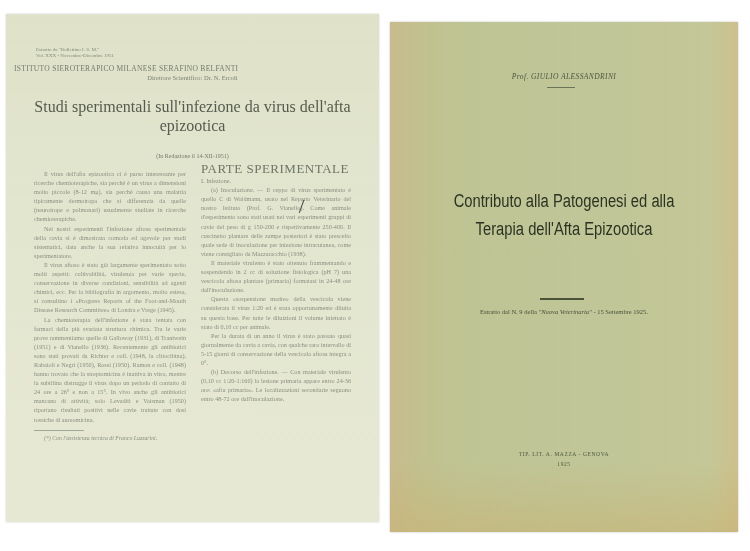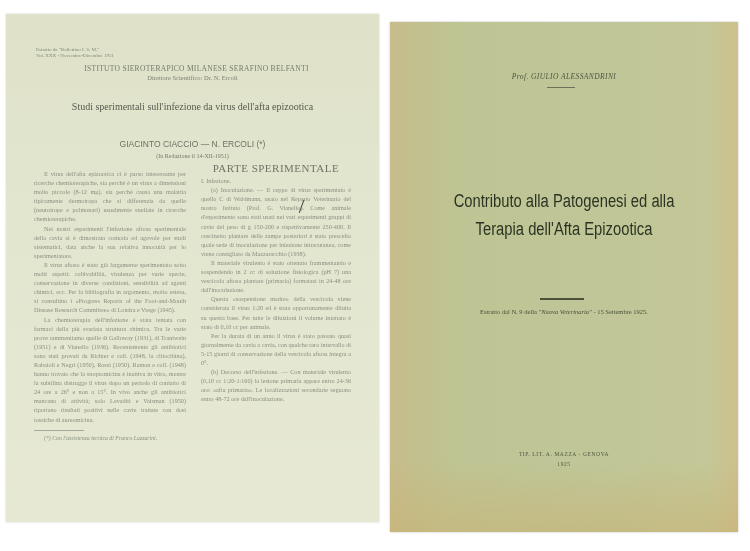--- a/index.html
+++ b/index.html
@@ -7,30 +7,30 @@
       font-family:"Liberation Serif", serif; }
     .doc-left { position:absolute; left:6px; top:14px; width:373px; height:508px;
       background:linear-gradient(180deg,#dfe2c8 0%,#e3e6cf 40%,#e6e8d3 100%);
       box-shadow:0 0 2px rgba(0,0,0,0.18); color:#6f7566; }
     .doc-right { position:absolute; left:390px; top:22px; width:348px; height:510px;
       background:linear-gradient(90deg,#c8bb8c 0%,#c2c08e 8%,#bfc494 20%,#c0c698 60%,#c4c797 92%,#cdc08c 100%);
       box-shadow:0 0 2px rgba(0,0,0,0.25); color:#3e4a2f; }
     .doc-right::after { content:""; position:absolute; left:0; right:0; bottom:0; height:70px;
       background:linear-gradient(180deg,rgba(200,180,120,0) 0%,rgba(200,178,115,0.55) 100%); }
     .extract { position:absolute; left:30px; top:33px; font-size:5px; line-height:6px; color:#838a78; }
-    .institute { position:absolute; left:8px; right:0; top:50px; text-align:center; font-size:7.5px; letter-spacing:0.3px; color:#747a6b; }
+    .institute { position:absolute; left:8px; right:0; top:50px; font-size:7.5px; letter-spacing:0.3px; color:#747a6b; }
     .director { position:absolute; left:0; right:0; top:60px; text-align:center; font-size:6.5px; color:#7b8172; }
-    .title-l { position:absolute; left:20px; right:20px; top:83px; text-align:center; font-size:10px; line-height:19px; color:#555b4f; }
+    .title-l { position:absolute; left:20px; right:20px; top:83px; text-align:center; font-size:16px; line-height:19px; color:#555b4f; }
     .authors { position:absolute; left:0; right:0; top:125px; text-align:center; font-family:"Liberation Sans", sans-serif; font-size:8.5px; color:#6b7263; }
     .redaction { position:absolute; left:0; right:0; top:139px; text-align:center; font-size:6px; color:#737a6b; }
     .col { position:absolute; font-size:6.2px; line-height:9.1px; color:#8a9080; text-align:justify; }
     .col p { margin:0; text-indent:10px; }
     .col-l { left:28px; top:155px; width:152px; }
     .col-r { left:195px; top:150px; width:150px; }
-    .parte { text-align:center; text-indent:0 !important; font-size:11px; letter-spacing:0.5px; color:#6f7566; margin-bottom:3px !important; }
+    .parte { text-align:left; text-indent:0 !important; font-size:13px; letter-spacing:0.5px; color:#6f7566; margin-bottom:3px !important; }
     .section { text-indent:0 !important; }
     .footnote-rule { width:50px; height:1px; background:#a4aa99; margin:6px 0 3px; }
     .footnote { font-style:italic; font-size:5.8px; }
     .hand { position:absolute; left:295px; top:186px; width:4px; height:14px; border-left:1px solid #4a4a4a; transform:rotate(20deg); }
     .prof { position:absolute; left:0; right:0; top:50px; text-align:center; font-size:7.5px; letter-spacing:0.4px; color:#4c5640;font-style:italic; }
     .rule-top { position:absolute; left:157px; top:65px; width:28px; height:1px; background:#6a7359; }
     .title-r { position:absolute; left:20px; right:20px; top:165px; text-align:center; font-family:"Liberation Sans", sans-serif; font-size:18px; line-height:28px; color:#2b3422; transform:scaleX(0.82); transform-origin:center; }
     .rule-mid { position:absolute; left:150px; top:276px; width:44px; height:1.5px; background:#4a5338; }
     .estratto { position:absolute; left:0; right:0; top:286px; text-align:center; font-size:6.5px; color:#485238; }
     .estratto i { font-style:italic; }
@@ -41,21 +41,20 @@
 <body>
 
 <div class="doc-left">
   <div class="extract">
     <div>Estratto da "Bollettino I. S. M."</div>
     <div>Vol. XXX - Novembre-Dicembre 1951</div>
   </div>
   <div class="institute">ISTITUTO SIEROTERAPICO MILANESE SERAFINO BELFANTI</div>
   <div class="director">Direttore Scientifico: Dr. N. Ercoli</div>
   <div class="title-l">Studi sperimentali sull'infezione da virus dell'afta epizootica</div>
-  <div class="authors">GIACINTO CIACCIO — N. ERCOLI (*)</div>
   <div class="redaction">(In Redazione il 14-XII-1951)</div>
 
   <div class="col col-l">
     <p>Il virus dell'afta epizootica ci è parso interessante per ricerche chemioterapiche, sia perchè è un virus a dimensioni molto piccole (8-12 mμ), sia perchè causa una malattia tipicamente dermotropa che si differenzia da quelle (neurotrope e polmonari) usualmente studiate in ricerche chemioterapiche.</p>
     <p>Nei nostri esperimenti l'infezione aftosa sperimentale della cavia si è dimostrata comoda ed agevole per studi sistematici, data anche la sua relativa innocuità per lo sperimentatore.</p>
     <p>Il virus aftoso è stato già largamente sperimentato sotto molti aspetti: coltivabilità, virulenza per varie specie, conservazione in diverse condizioni, sensibilità ad agenti chimici, ecc. Per la bibliografia in argomento, molto estesa, si consultino i «Progress Reports of the Foot-and-Mouth Disease Research Committee» di Londra e Vrege (1945).</p>
     <p>La chemioterapia dell'infezione è stata tentata con farmaci della più svariata struttura chimica. Tra le varie prove rammentiamo quelle di Galloway (1931), di Traniwein (1951) e di Vianello (1936). Recentemente gli antibiotici sono stati provati da Richter e coll. (1948, la clitocibina), Rabaioli e Negri (1950), Rossi (1950). Ramon e coll. (1948) hanno trovato che la streptomicina è inattiva in vitro, mentre la subtilina distrugge il virus dopo un periodo di contatto di 24 ore a 26° e non a 15°. In vivo anche gli antibiotici mancano di attività; solo Levaditi e Vaisman (1950) riportano risultati positivi nelle cavie trattate con dosi tossiche di aureomicina.</p>
     <div class="footnote-rule"></div>
     <p class="footnote">(*) Con l'assistenza tecnica di Franco Lazzarini.</p>
   </div>

